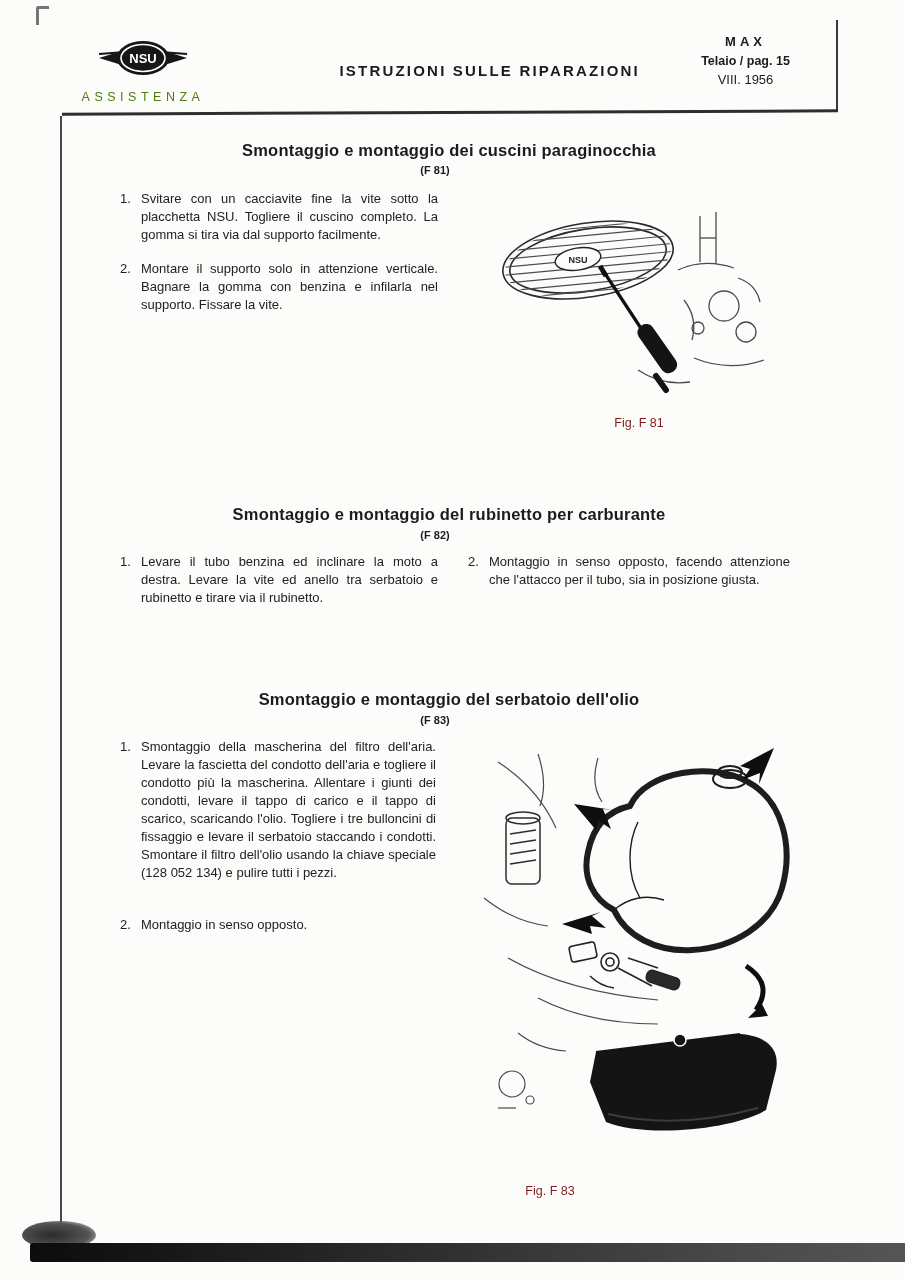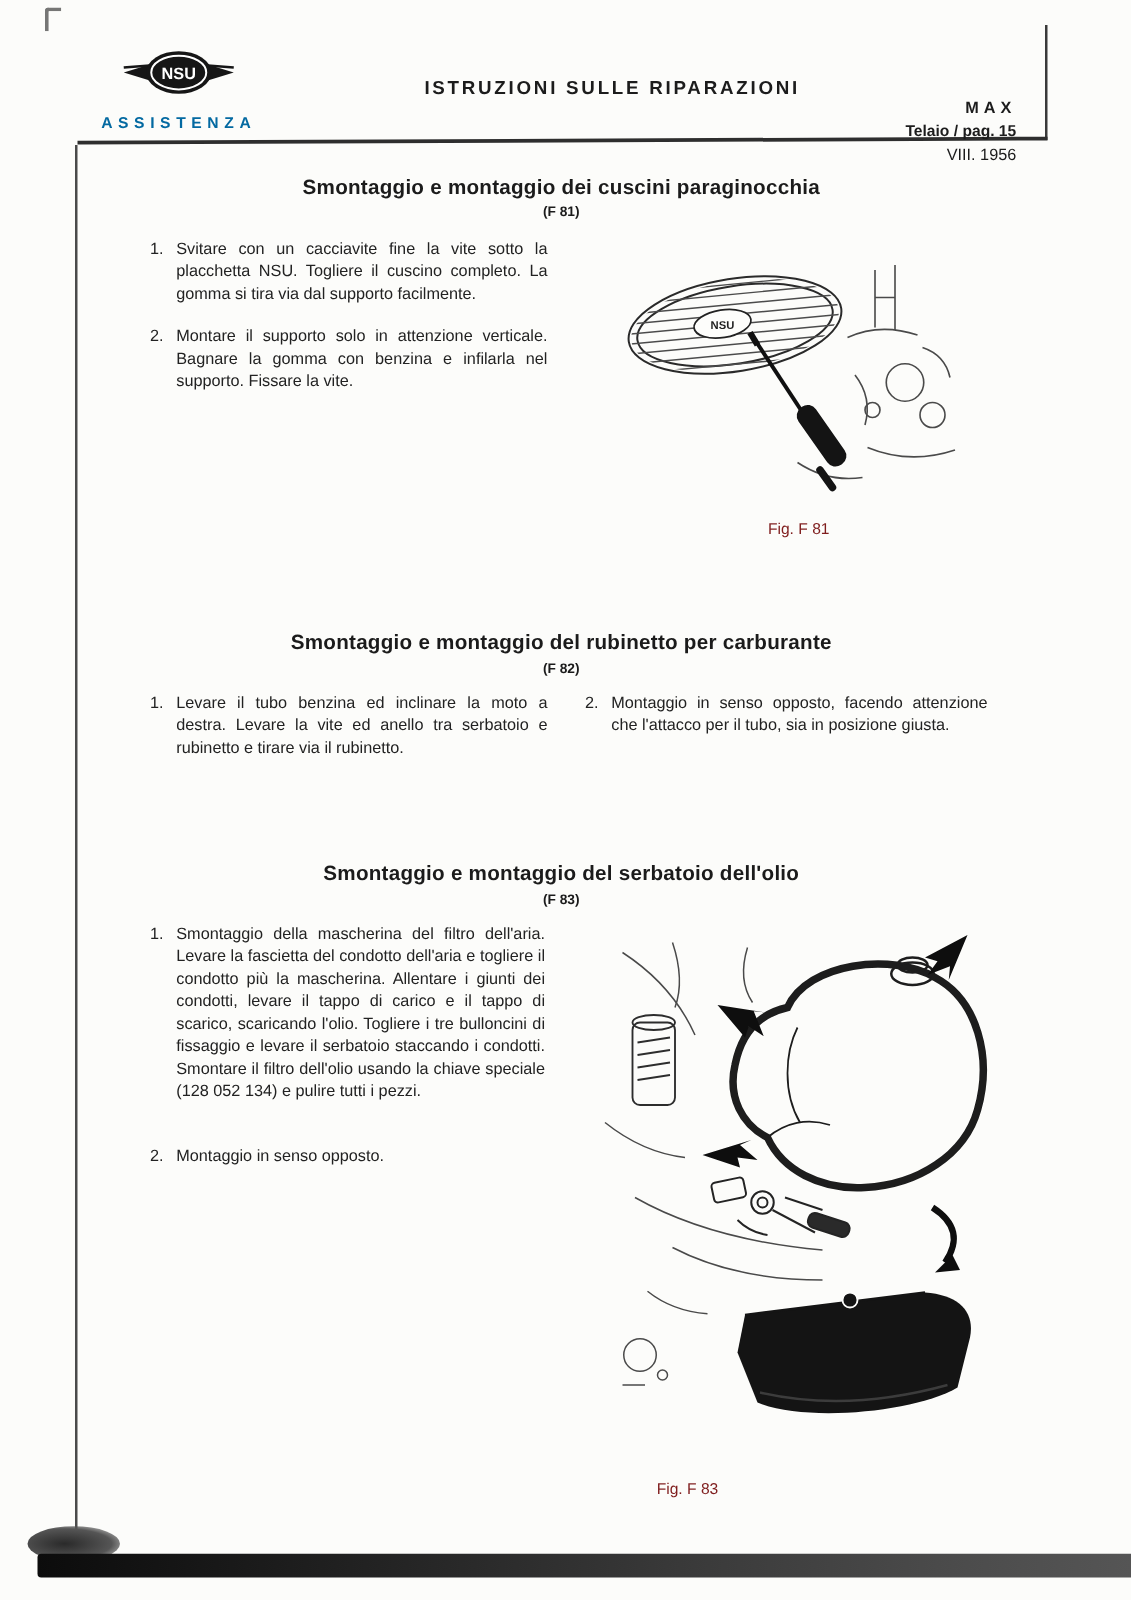--- a/index.html
+++ b/index.html
@@ -8,47 +8,47 @@
     width:905px;height:1280px;
     background:#fcfcfa;
     overflow:hidden;
     font-family:"Liberation Sans", sans-serif;
     color:#222;
   }
   
   .logo-block{position:absolute;left:78px;top:36px;width:130px;text-align:center;}
   .logo-badge{display:inline-block;}
   .logo-sub{
-    margin-top:6px;font-size:12.5px;letter-spacing:4.5px;color:#0369a1;font-weight:700;
+    margin-top:6px;font-size:12.5px;letter-spacing:4.5px;color:#4d7c0f;font-weight:400;
   }
   .header-title{
     position:absolute;left:220px;top:62px;width:420px;text-align:right;
     font-size:15px;font-weight:700;letter-spacing:2.2px;color:#1c1c1c;
   }
-  .header-right{position:absolute;left:678px;top:34px;width:135px;text-align:right;color:#1c1c1c;margin-top:44px;}
+  .header-right{position:absolute;left:678px;top:34px;width:135px;text-align:center;color:#1c1c1c;}
   .header-right .model{font-size:13px;font-weight:700;letter-spacing:4px;}
   .header-right .pageref{font-size:12.5px;font-weight:700;margin-top:5px;}
   .header-right .date{font-size:13px;margin-top:4px;}
   .header-rule{
     position:absolute;left:62px;top:111px;width:776px;height:3px;background:#2e2e2e;
     transform:rotate(-0.25deg);
   }
   .header-vline{position:absolute;left:836px;top:20px;width:2px;height:92px;background:#3a3a3a;}
   .binding-line{position:absolute;left:60px;top:116px;width:2px;height:1122px;background:#4a4a4a;}
   .scan-artifact-tl{
     position:absolute;left:36px;top:6px;width:10px;height:16px;
     border-left:3px solid #555;border-top:3px solid #555;border-radius:3px 0 0 0;opacity:.8;
   }
   
   .sec-title{
     position:absolute;left:60px;width:778px;text-align:center;
     font-size:16.5px;font-weight:700;color:#1b1b1b;letter-spacing:.2px;
   }
   .sec-ref{
-    position:absolute;left:60px;width:778px;text-align:center;
+    position:absolute;left:46px;width:778px;text-align:center;
     font-size:11px;font-weight:700;color:#1b1b1b;
   }
   .item{position:absolute;display:flex;gap:7px;}
   .item .num{flex:0 0 14px;font-size:13px;line-height:18px;color:#222;}
   .item .itext{
     margin:0;font-size:13px;line-height:18px;color:#222;text-align:justify;
   }
   .fig{position:absolute;}
   .fig-caption{
     position:absolute;text-align:center;font-size:12.5px;color:#7f1d1d;

